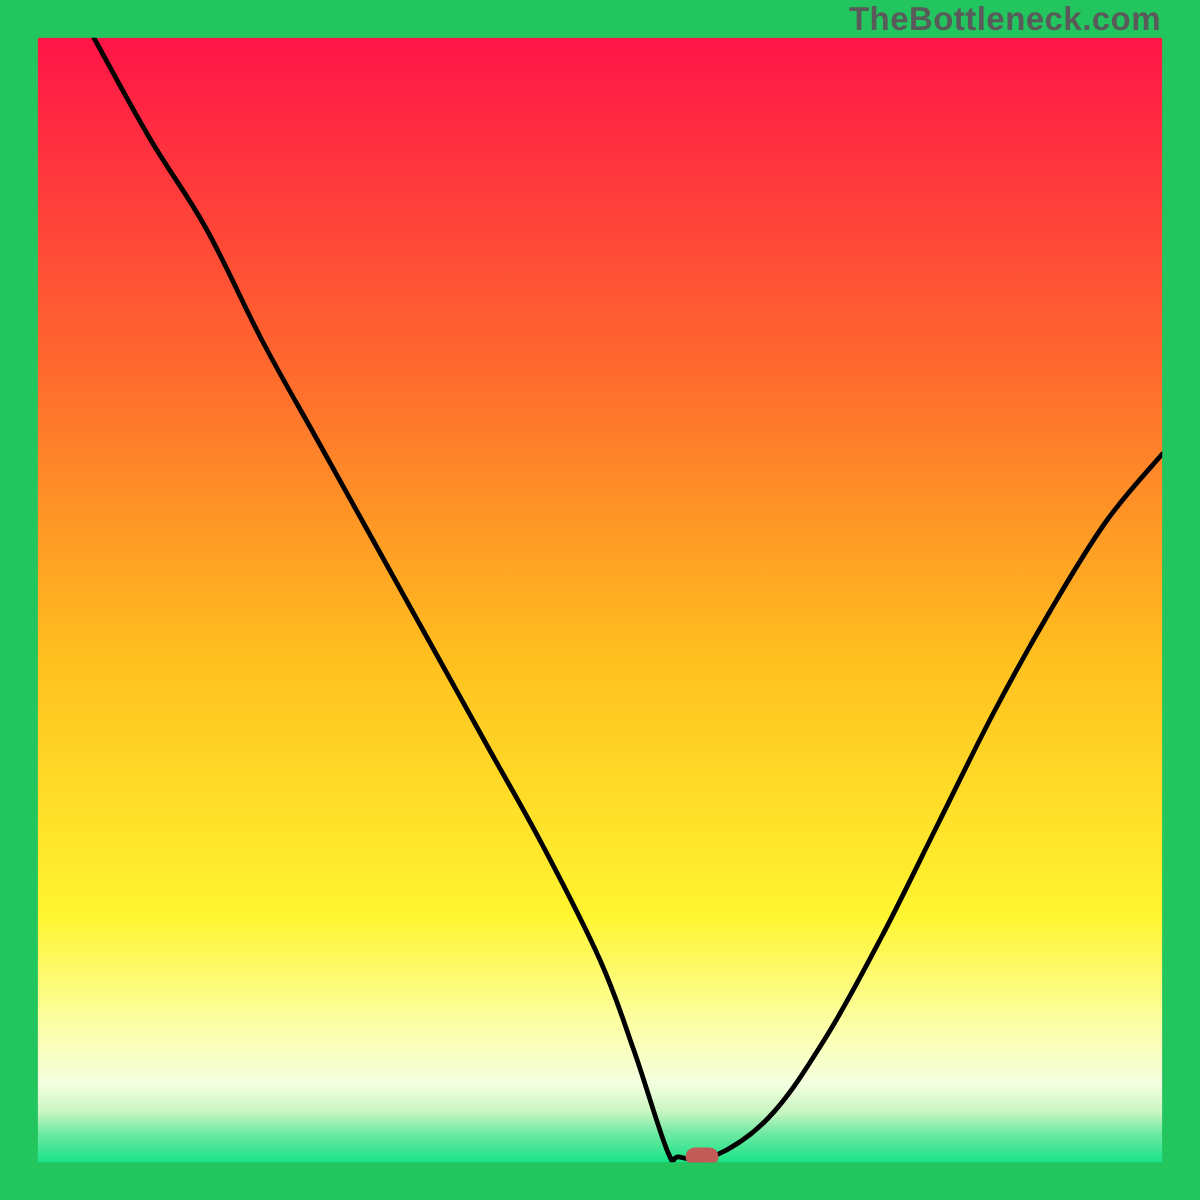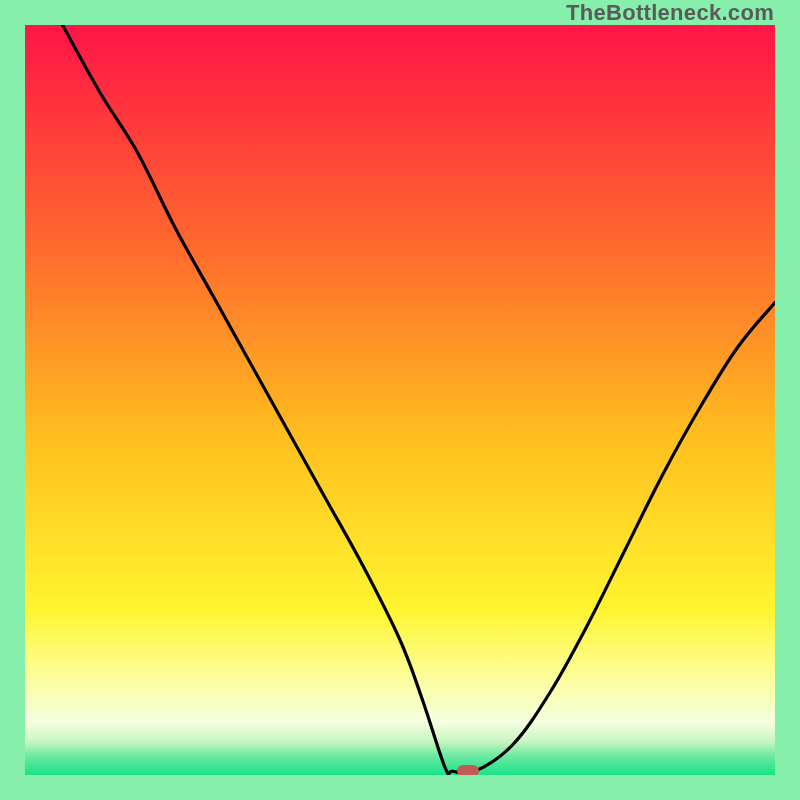--- a/index.html
+++ b/index.html
@@ -9,21 +9,21 @@
     height: 800px;
     background: #000000;
     overflow: hidden;
   }
   .frame {
     position: absolute;
     left: 0;
     top: 0;
     width: 800px;
     height: 800px;
-    background: #86efac;
+    background: #22c55e;
   }
   .plot {
     position: absolute;
     left: 25px;
     top: 25px;
     width: 750px;
     height: 750px;
     overflow: hidden;
   }
   .gradient-bg {

